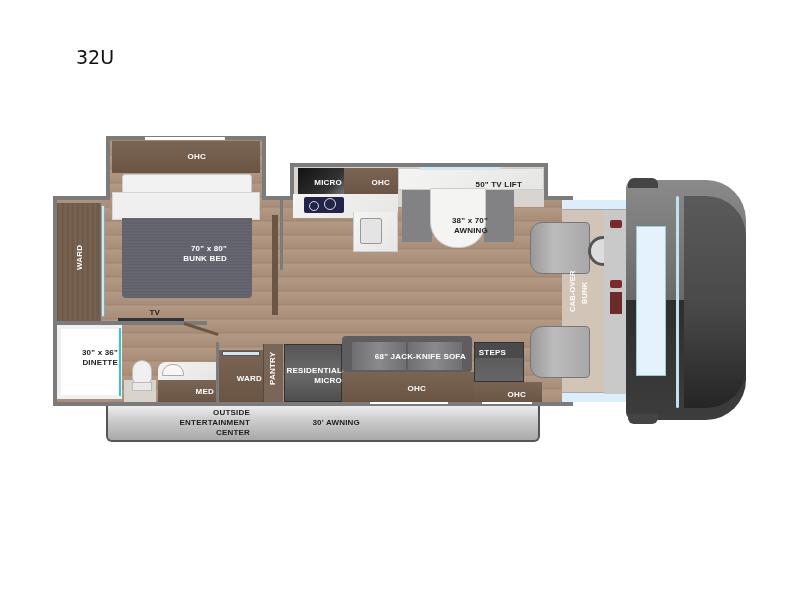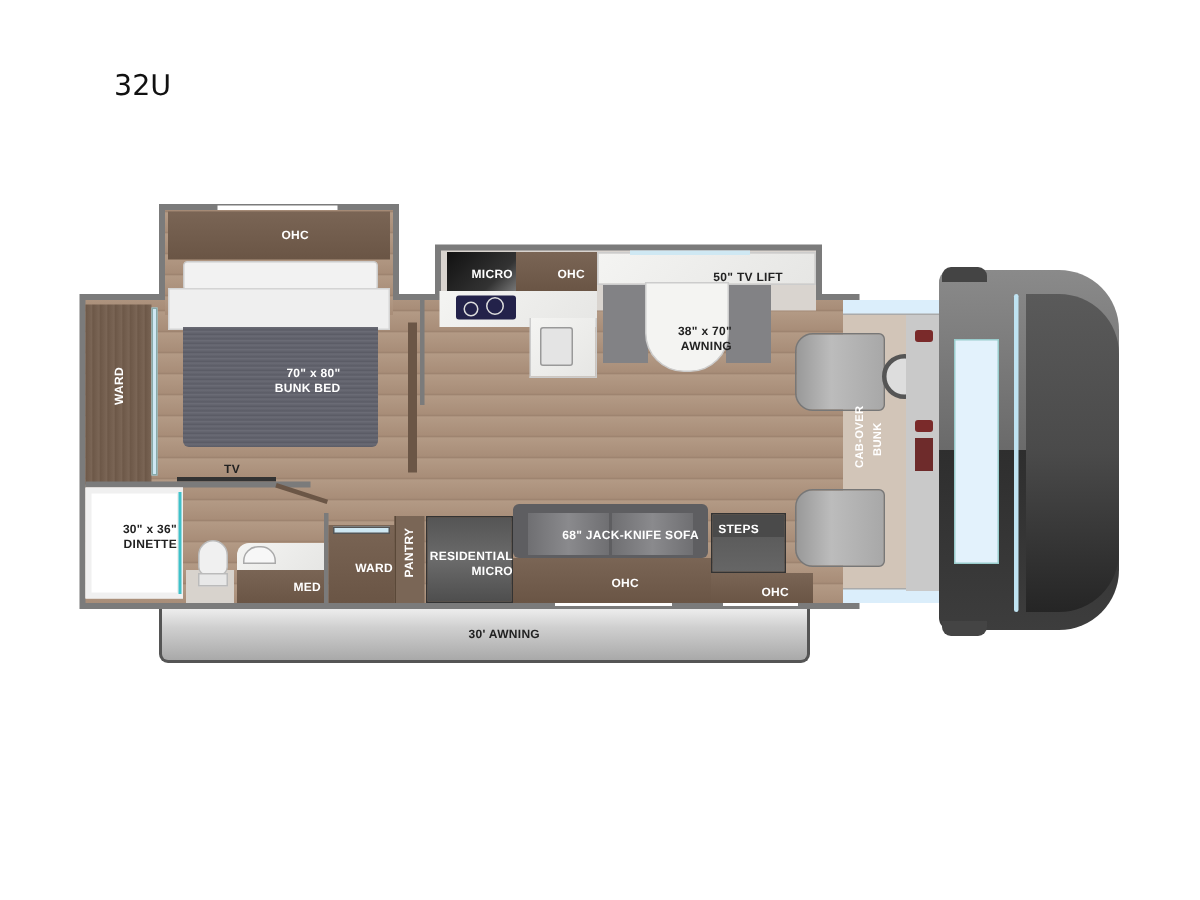--- a/index.html
+++ b/index.html
@@ -16,20 +16,25 @@
   .vert { writing-mode: vertical-rl; transform: rotate(180deg); }
 </style>
 </head>
 <body>
 
 <div class="abs title">32U</div>
 
 <div class="abs" style="left:0;top:0;width:800px;height:600px;">
 
   <div class="abs" style="left:106px;top:404px;width:434px;height:38px;background:linear-gradient(180deg,#f2f2f2 0%,#cfcfcf 40%,#a9a9a9 100%);border:2px solid #555;border-top:none;border-radius:0 0 6px 6px;"></div>
+  <div class="lbl dark" style="left:150px;top:408px;width:100px;">
+    <div>OUTSIDE</div>
+    <div>ENTERTAINMENT</div>
+    <div>CENTER</div>
+  </div>
   <div class="lbl dark" style="left:290px;top:418px;width:70px;">30' AWNING</div>
 
   <div class="abs wall" style="left:53px;top:196px;width:520px;height:210px;"></div>
 
   <div class="abs wall" style="left:106px;top:136px;width:160px;height:70px;"></div>
 
   <div class="abs wall" style="left:290px;top:163px;width:258px;height:45px;"></div>
 
   <div class="abs wood" style="left:57px;top:200px;width:512px;height:202px;"></div>
   <div class="abs wood" style="left:110px;top:140px;width:152px;height:70px;"></div>

